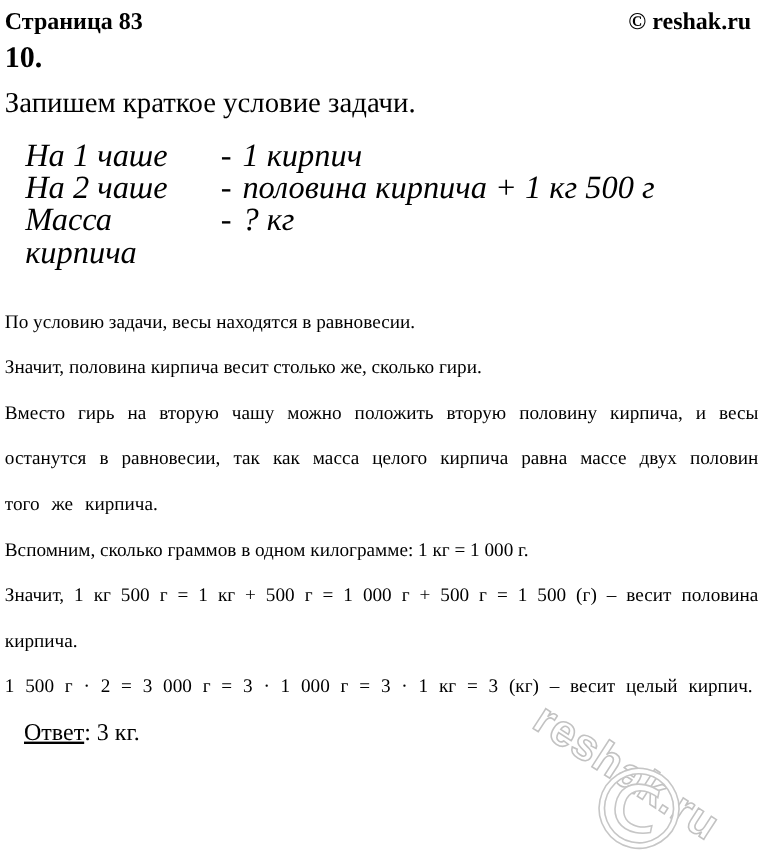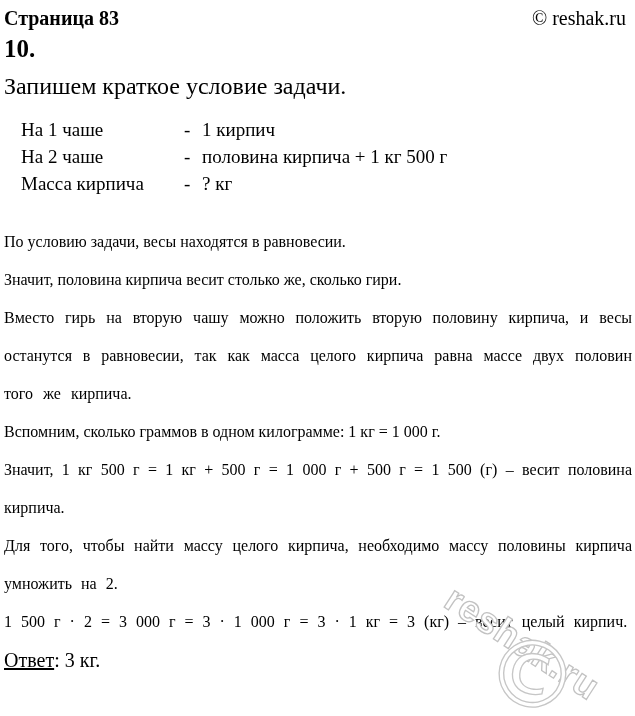--- a/index.html
+++ b/index.html
@@ -15,39 +15,40 @@
   .page { padding: 6px 3px 0 4px; }
 
   .header {
     display: flex;
     justify-content: space-between;
     align-items: baseline;
     font-size: 20px;
     line-height: 24px;
   }
   .page-title { font-weight: bold; text-align: center; }
-  .copyright { padding-right: 6px; }
+  .copyright { padding-right: 6px; font-weight: bold; }
 
   .problem-number {
     font-weight: bold;
     font-size: 25px;
     line-height: 26px;
     margin-top: 6px;
   }
 
   .intro {
     font-size: 24px;
     line-height: 24px;
     margin: 12px 0 0 0;
   }
 
   .cond {
     margin: 18px 0 0 17px;
-    font-size: 19px;
+    font-size: 27px;
     line-height: 27px;
+    font-style: italic;
   }
   .cond-row { display: flex; }
   .cond-label { width: 163px; flex: 0 0 auto; }
   .cond-dash  { width: 18px;  flex: 0 0 auto; }
   .cond-value { flex: 1 1 auto; }
 
   p.par {
     font-size: 16px;
     line-height: 38px;
     margin: 0;
@@ -56,21 +57,21 @@
   p.par.justify { text-align: justify; }
   p.ws4 { word-spacing: 4px; }
   p.ws5 { word-spacing: 5px; }
   p.ws6 { word-spacing: 6px; }
 
   .answer-line {
     font-size: 20px;
     line-height: 38px;
     margin: 0;
   }
-  .answer-label { text-decoration: underline; }
+  .answer-label { text-decoration: underline; margin-left: 16px; }
 
   .watermark {
     position: absolute;
     left: 0; top: 0;
     width: 635px; height: 716px;
     pointer-events: none;
     z-index: 5;
     overflow: hidden;
   }
   .wm-text {
@@ -129,21 +130,20 @@
       <span class="cond-dash">-</span>
       <span class="cond-value">? кг</span>
     </div>
   </div>
 
   <p class="par first">По условию задачи, весы находятся в равновесии.</p>
   <p class="par">Значит, половина кирпича весит столько же, сколько гири.</p>
   <p class="par justify ws6">Вместо гирь на вторую чашу можно положить вторую половину кирпича, и весы останутся в равновесии, так как масса целого кирпича равна массе двух половин того же кирпича.</p>
   <p class="par">Вспомним, сколько граммов в одном килограмме: 1 кг = 1 000 г.</p>
   <p class="par justify ws4">Значит, 1 кг 500 г = 1 кг + 500 г = 1 000 г + 500 г = 1 500 (г) – весит половина кирпича.</p>
-  <p class="par justify ws5">Для того, чтобы найти массу целого кирпича, необходимо массу половины кирпича умножить на 2.</p>
   <p class="par justify ws5">1 500 г · 2 = 3 000 г = 3 · 1 000 г = 3 · 1 кг = 3 (кг) – весит целый кирпич.</p>
 
   <p class="answer-line"><span class="answer-label">Ответ</span><span>: 3 кг.</span></p>
 
 </div>
 
 <div class="watermark">
   <span class="wm-text">reshak.ru</span>
   <span class="wm-symbol">©</span>
 </div>

